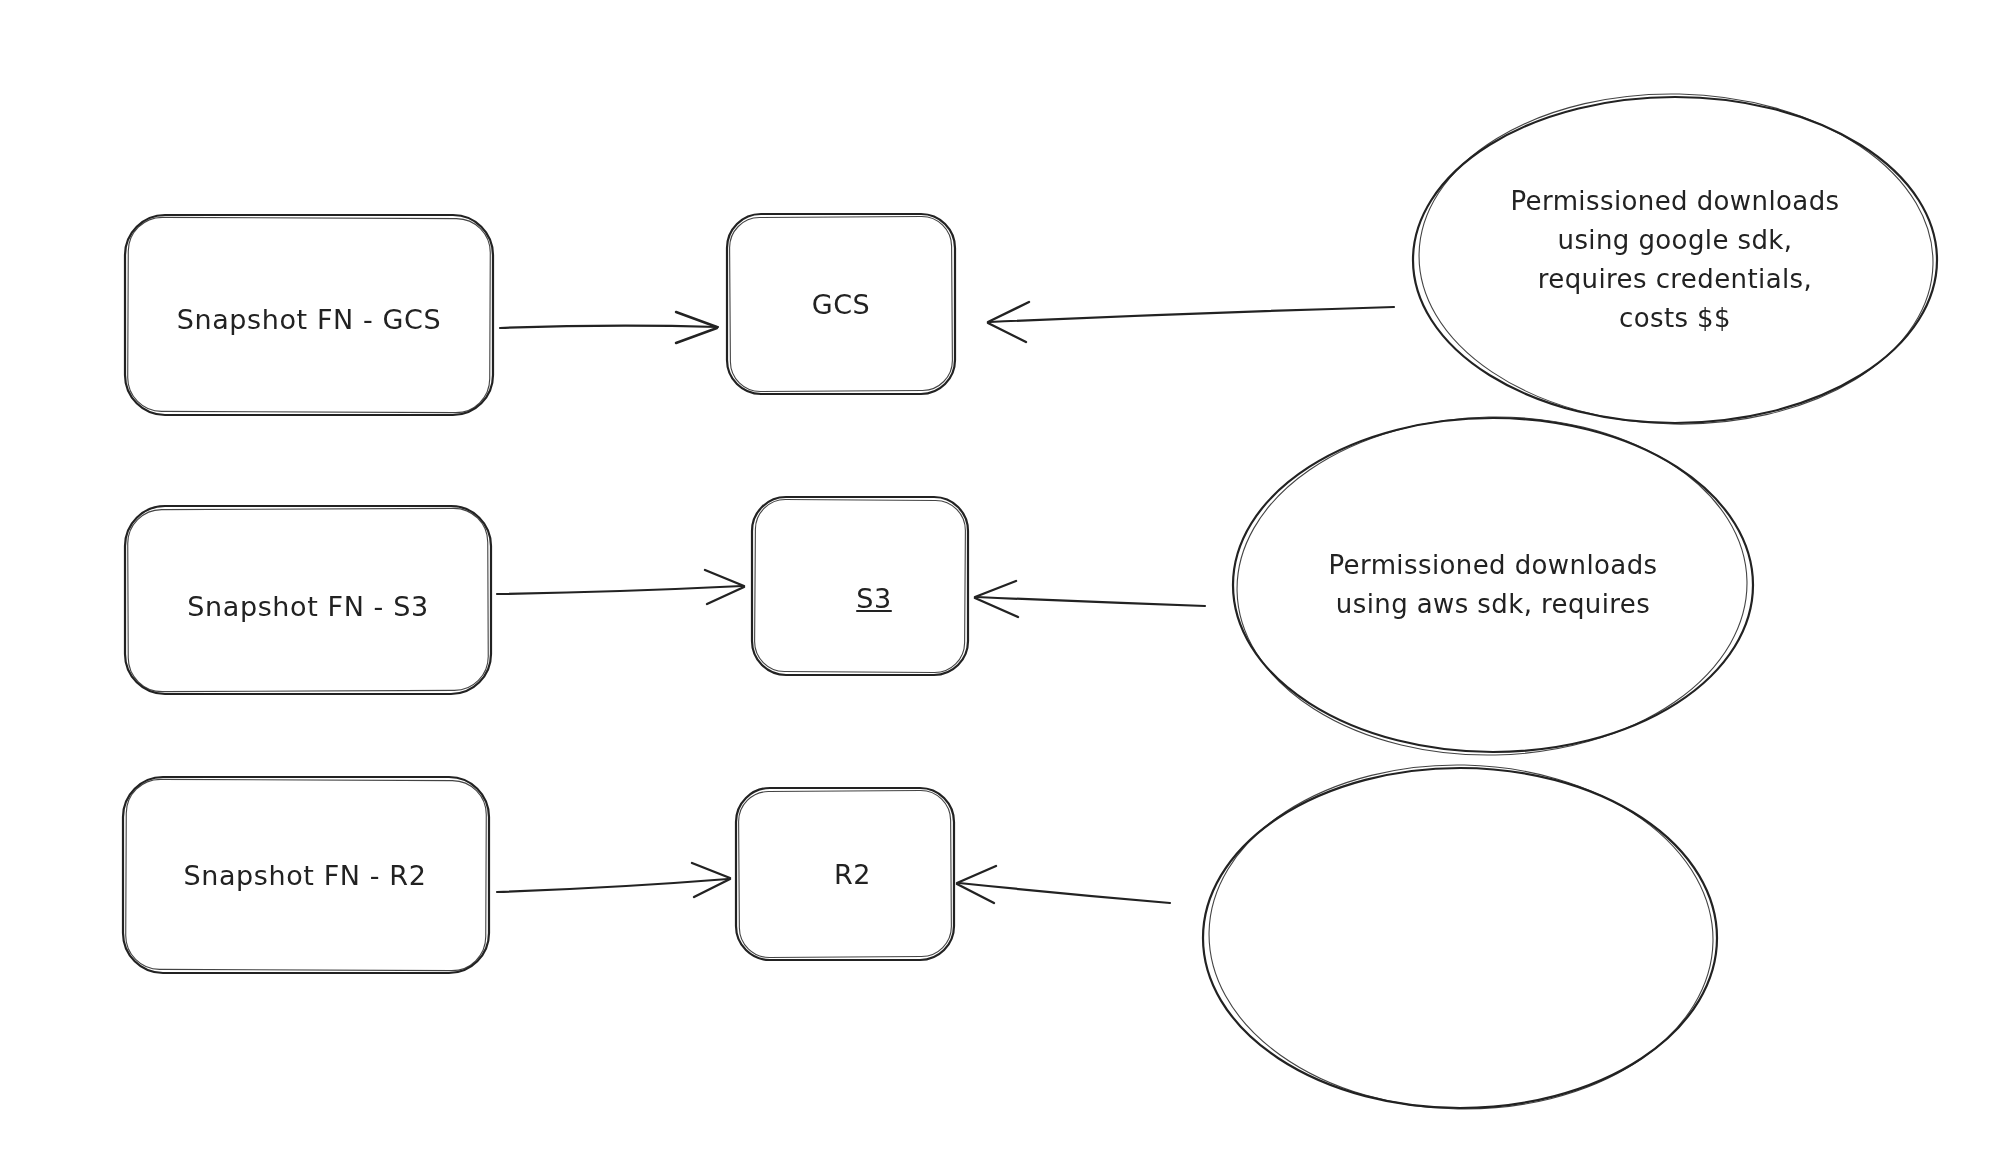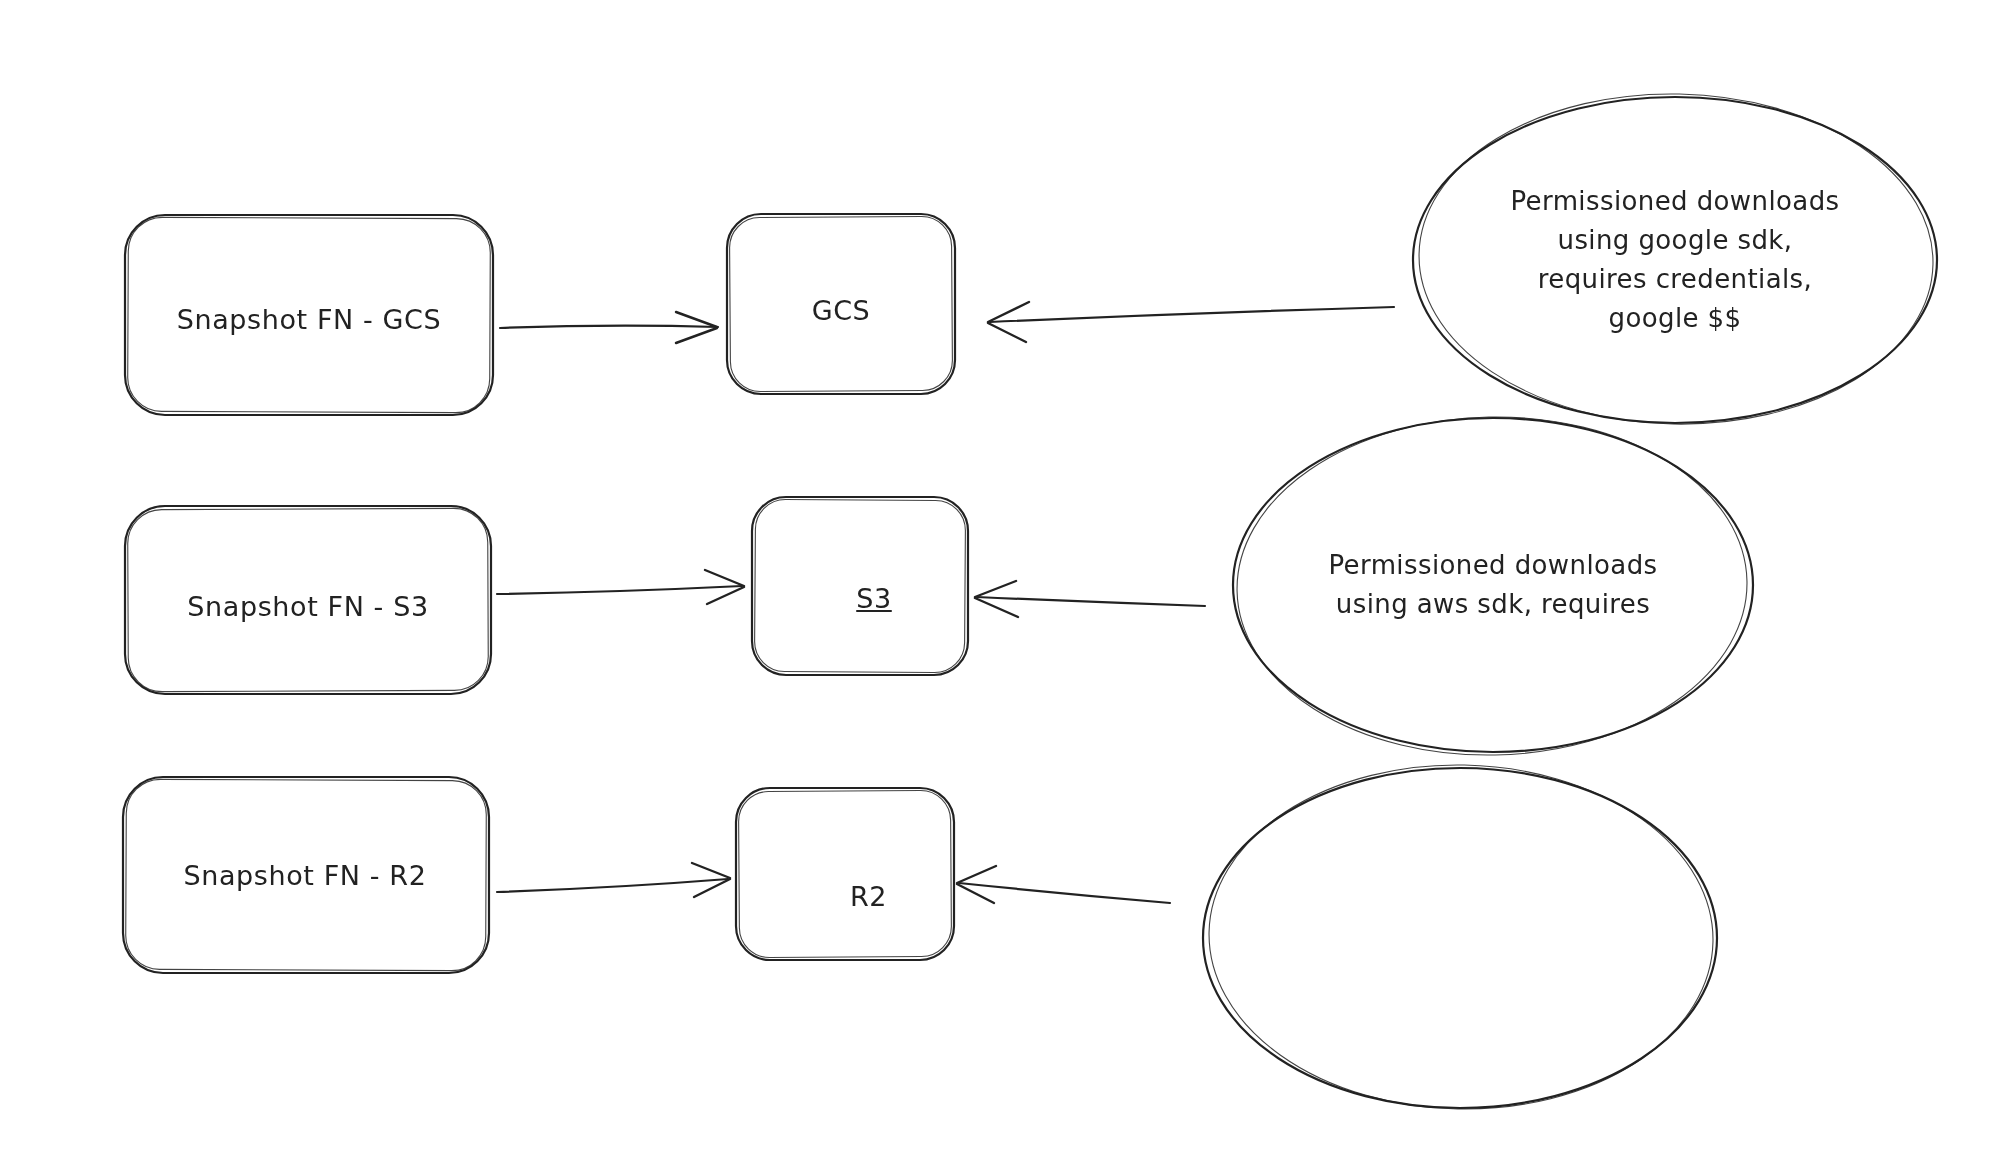--- a/index.html
+++ b/index.html
@@ -134,31 +134,31 @@
       <ellipse class="s2" cx="1461" cy="937" rx="252" ry="172" transform="rotate(1.1 1460 938)"></ellipse>
     </g>
     <g>
       <path d="M1170 903 Q 1065 894 959 883"></path>
       <path class="head" d="M957 883 L996 866"></path>
       <path class="head" d="M957 884 L994 903"></path>
     </g>
   </svg>
 
   <div class="label" style="left:125px; top:215px; width:368px; height:208px;">Snapshot FN - GCS</div>
-  <div class="label" style="left:727px; top:220px; width:228px; height:180px;">GCS</div>
+  <div class="label" style="left:727px; top:214px; width:228px; height:180px;">GCS</div>
   <div class="note" style="left:1413px; top:97px; width:524px; height:326px;">
     <span>Permissioned downloads</span>
     <span>using google sdk,</span>
     <span>requires credentials,</span>
-    <span>google $$</span>
+    <span>costs $$</span>
   </div>
 
   <div class="label" style="left:125px; top:506px; width:366px; height:200px;">Snapshot FN - S3</div>
   <div class="label" style="left:752px; top:509px; width:244px; height:178px;text-decoration:underline;">S3</div>
   <div class="note" style="left:1233px; top:418px; width:520px; height:334px;">
     <span>Permissioned downloads</span>
     <span>using aws sdk, requires</span>
   </div>
 
   <div class="label" style="left:123px; top:777px; width:364px; height:196px;">Snapshot FN - R2</div>
-  <div class="label" style="left:736px; top:810px; width:233px; height:172px;padding-left:16px;">R2</div>
+  <div class="label" style="left:736px; top:788px; width:233px; height:172px;">R2</div>
 
 </div>
 
 </body></html>

